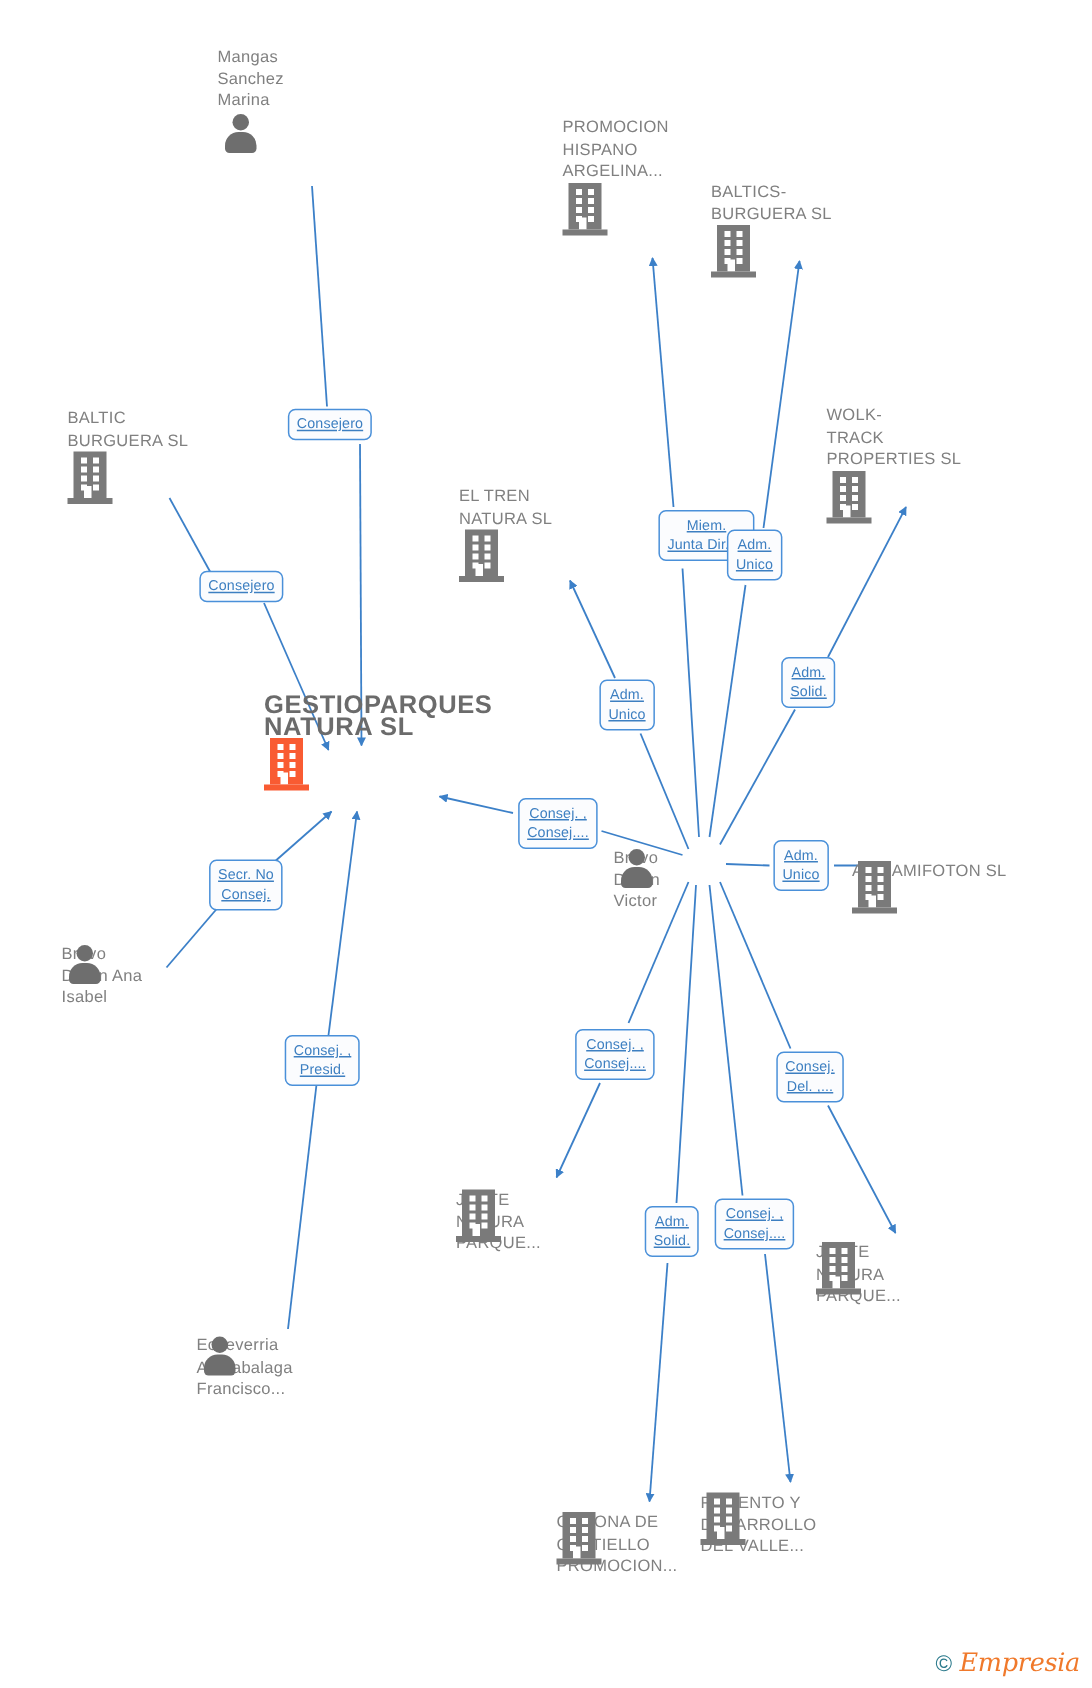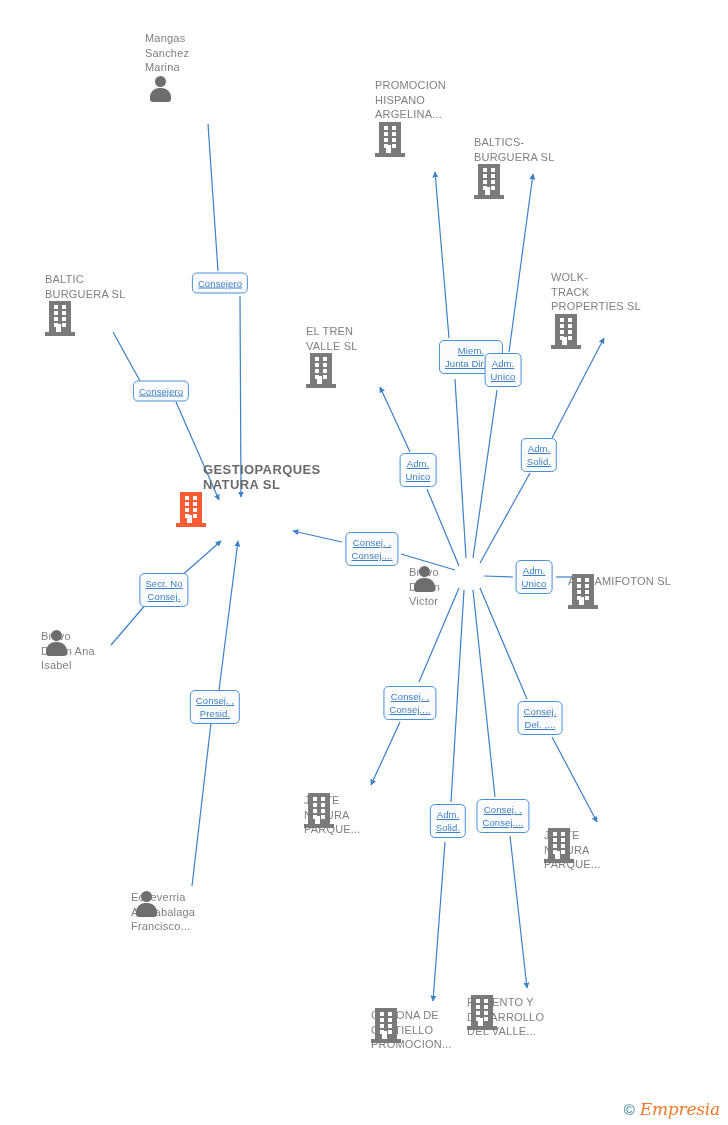--- a/index.html
+++ b/index.html
@@ -83,23 +83,22 @@
     position: absolute;
     left: 5px; top: 13px;
     width: 21px; height: 14px;
     background: #6e6e6e;
     border-radius: 9px 9px 3px 3px;
   }
 
   .node.focus .label {
     color: #6b6b6b;
     font-weight: bold;
-    font-size: 13px;
+    font-size: 17px;
     letter-spacing: 0.4px;
-    margin-left: 27px;
   }
 
   
   .elabel {
     position: absolute;
     background: #fbfcfe;
     border: 1px solid #4a90d9;
     border-radius: 5px;
     color: #3d7fc1;
     font-size: 9.5px;
@@ -193,39 +192,39 @@
 Sanchez
 Marina</span>
         <span class="glyph"><span class="per"><span class="head"></span><span class="torso"></span></span></span>
       </div>
       <div class="node" style="left: 435px; top: 78px;">
         <span class="label">PROMOCION
 HISPANO
 ARGELINA...</span>
         <span class="glyph"><span class="bld"><span class="body"></span><span class="win" style="left:9px;top:4px"></span><span class="win" style="left:17px;top:4px"></span><span class="win" style="left:9px;top:10px"></span><span class="win" style="left:17px;top:10px"></span><span class="win" style="left:9px;top:16px"></span><span class="win" style="left:17px;top:16px"></span><span class="win" style="left:9px;top:22px"></span><span class="win" style="left:17px;top:22px"></span><span class="door"></span><span class="base"></span></span></span>
       </div>
-      <div class="node" style="left: 534px; top: 135px;">
+      <div class="node" style="left: 534px; top: 121px;">
         <span class="label">BALTICS-
 BURGUERA SL</span>
         <span class="glyph"><span class="bld"><span class="body"></span><span class="win" style="left:9px;top:4px"></span><span class="win" style="left:17px;top:4px"></span><span class="win" style="left:9px;top:10px"></span><span class="win" style="left:17px;top:10px"></span><span class="win" style="left:9px;top:16px"></span><span class="win" style="left:17px;top:16px"></span><span class="win" style="left:9px;top:22px"></span><span class="win" style="left:17px;top:22px"></span><span class="door"></span><span class="base"></span></span></span>
       </div>
       <div class="node" style="left: 611px; top: 270px;">
         <span class="label">WOLK-
 TRACK
 PROPERTIES SL</span>
         <span class="glyph"><span class="bld"><span class="body"></span><span class="win" style="left:9px;top:4px"></span><span class="win" style="left:17px;top:4px"></span><span class="win" style="left:9px;top:10px"></span><span class="win" style="left:17px;top:10px"></span><span class="win" style="left:9px;top:16px"></span><span class="win" style="left:17px;top:16px"></span><span class="win" style="left:9px;top:22px"></span><span class="win" style="left:17px;top:22px"></span><span class="door"></span><span class="base"></span></span></span>
       </div>
       <div class="node" style="left: 105px; top: 272px;">
         <span class="label">BALTIC
 BURGUERA  SL</span>
         <span class="glyph"><span class="bld"><span class="body"></span><span class="win" style="left:9px;top:4px"></span><span class="win" style="left:17px;top:4px"></span><span class="win" style="left:9px;top:10px"></span><span class="win" style="left:17px;top:10px"></span><span class="win" style="left:9px;top:16px"></span><span class="win" style="left:17px;top:16px"></span><span class="win" style="left:9px;top:22px"></span><span class="win" style="left:17px;top:22px"></span><span class="door"></span><span class="base"></span></span></span>
       </div>
       <div class="node" style="left: 366px; top: 324px;">
         <span class="label">EL TREN
-VALLE SL</span>
+NATURA SL</span>
         <span class="glyph"><span class="bld"><span class="body"></span><span class="win" style="left:9px;top:4px"></span><span class="win" style="left:17px;top:4px"></span><span class="win" style="left:9px;top:10px"></span><span class="win" style="left:17px;top:10px"></span><span class="win" style="left:9px;top:16px"></span><span class="win" style="left:17px;top:16px"></span><span class="win" style="left:9px;top:22px"></span><span class="win" style="left:17px;top:22px"></span><span class="door"></span><span class="base"></span></span></span>
       </div>
       <div class="node focus" style="left: 236px; top: 463px;">
         <span class="label">GESTIOPARQUES
 NATURA SL</span>
         <span class="glyph"><span class="bld orange"><span class="body"></span><span class="win" style="left:9px;top:4px"></span><span class="win" style="left:17px;top:4px"></span><span class="win" style="left:9px;top:10px"></span><span class="win" style="left:17px;top:10px"></span><span class="win" style="left:9px;top:16px"></span><span class="win" style="left:17px;top:16px"></span><span class="win" style="left:9px;top:22px"></span><span class="win" style="left:17px;top:22px"></span><span class="door"></span><span class="base"></span></span></span>
       </div>
       <div class="node" style="left: 469px; top: 565px;">
         <span class="glyph"><span class="per"><span class="head"></span><span class="torso"></span></span></span>
         <span class="label">Bravo

